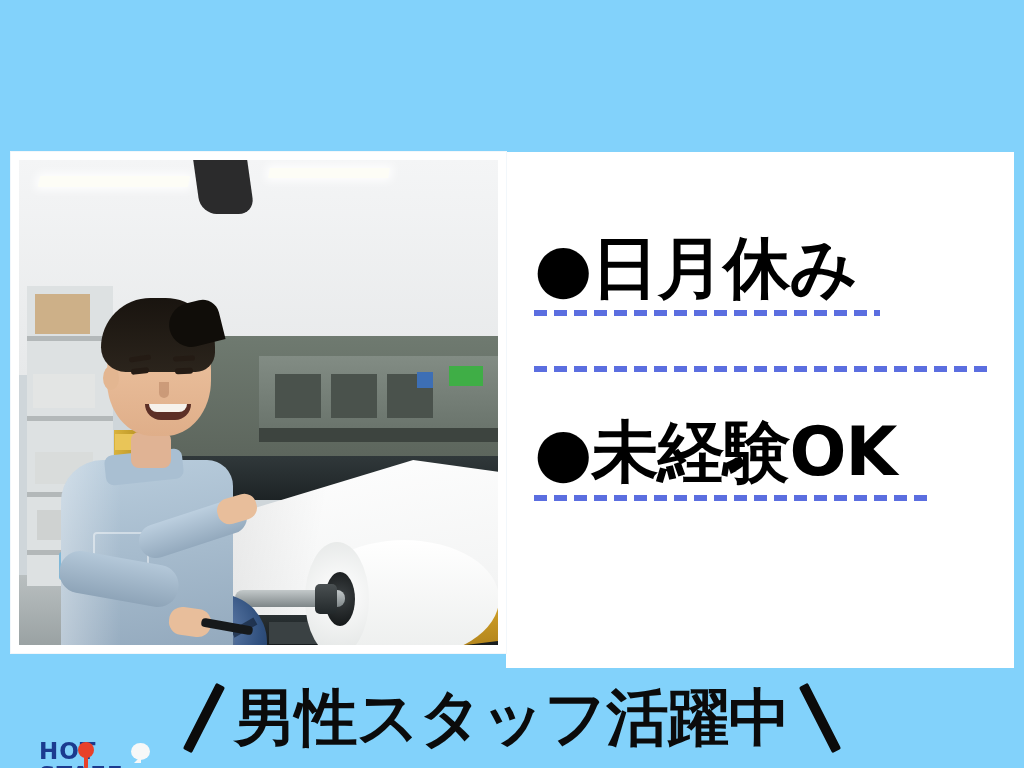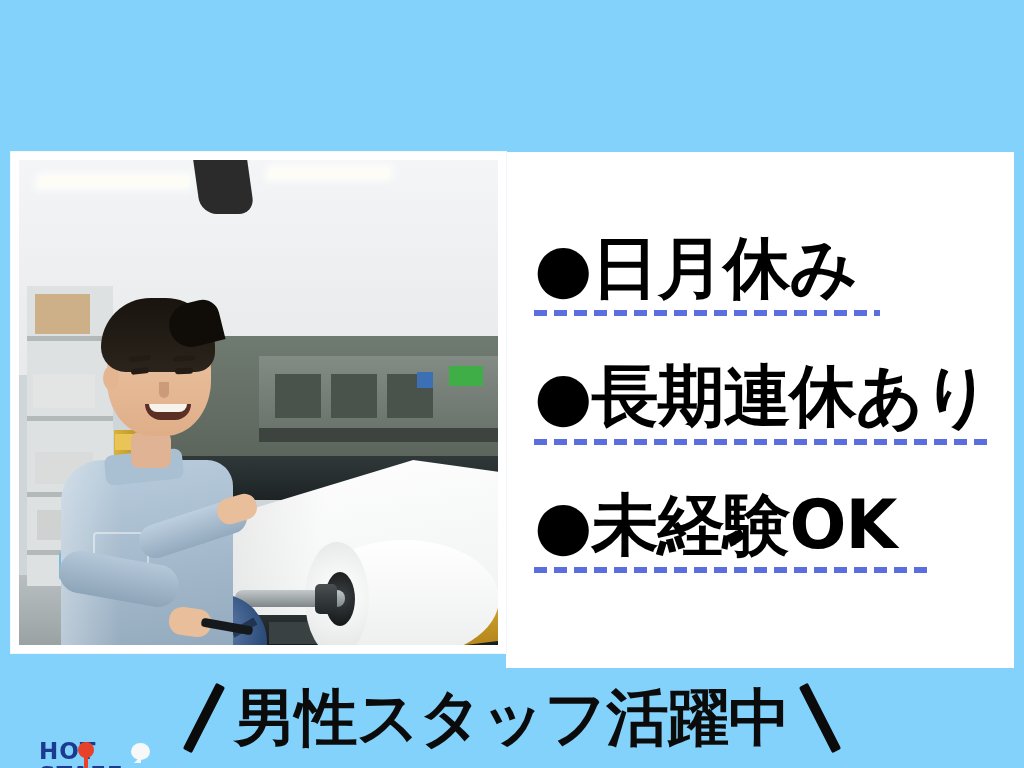--- a/index.html
+++ b/index.html
@@ -319,21 +319,20 @@
     <div class="bullets">
 
       <div class="bullet">
         <div class="bullet-text"><span>●</span><span>日月休み</span></div>
         <div class="dash d1"></div>
       </div>
 
       <div class="gap-a"></div>
 
       <div class="bullet">
-        <div class="bullet-text"><span>●</span><span>長期連休あり</span></div>
         <div class="dash d2"></div>
       </div>
 
       <div class="gap-b"></div>
 
       <div class="bullet">
         <div class="bullet-text"><span>●</span><span>未経験OK</span></div>
         <div class="dash d3"></div>
       </div>
 

